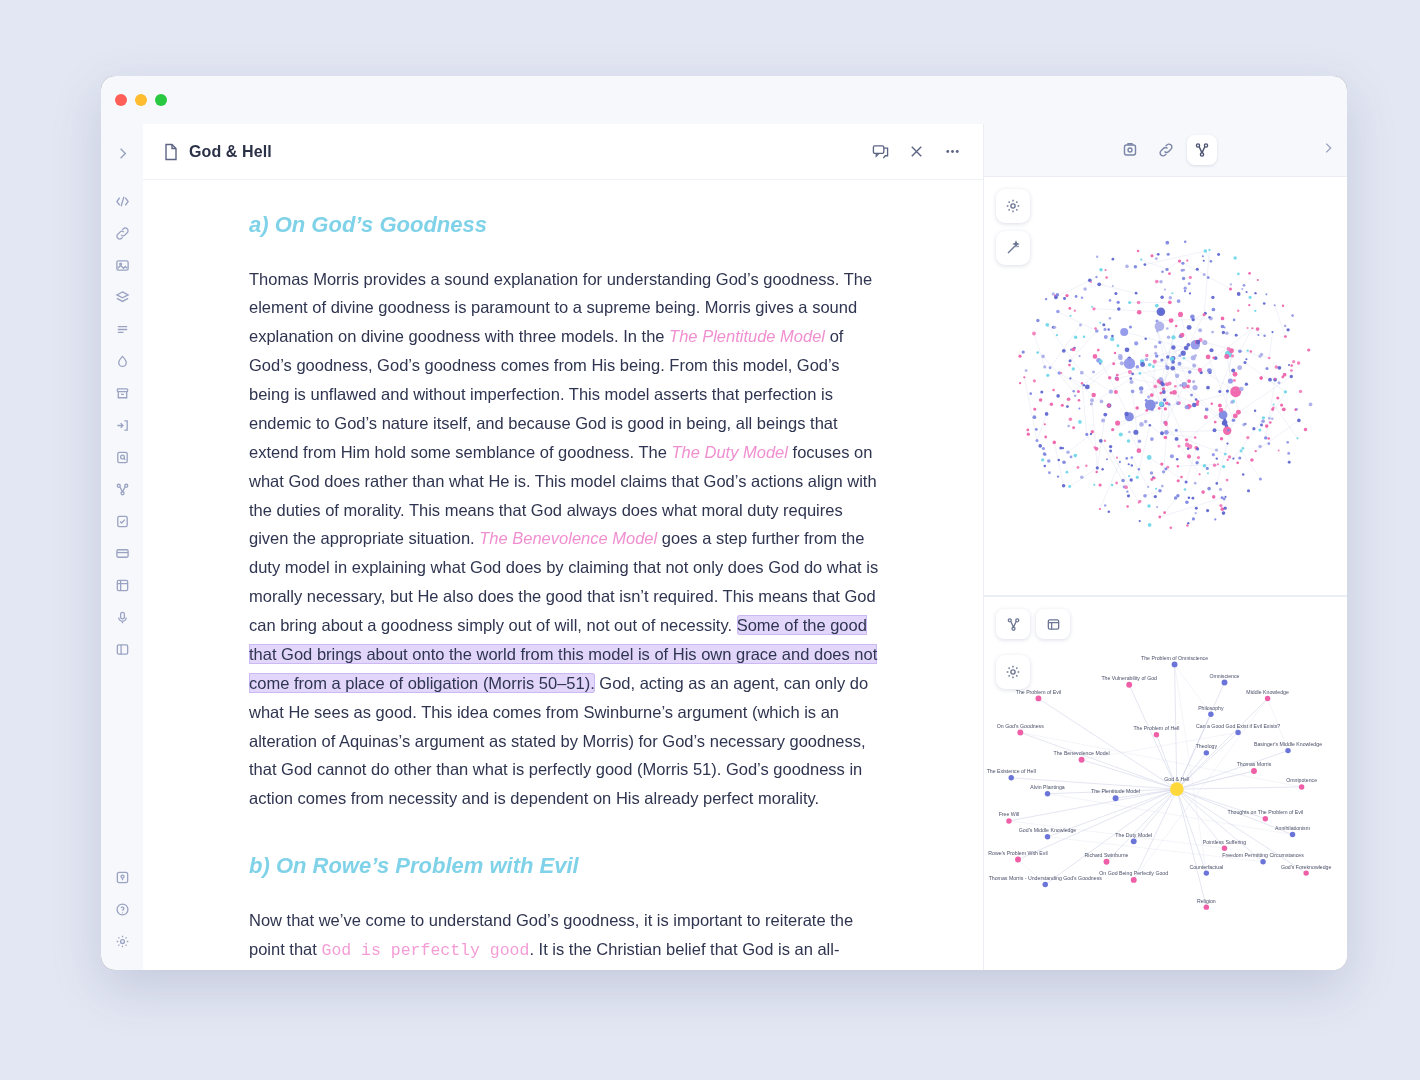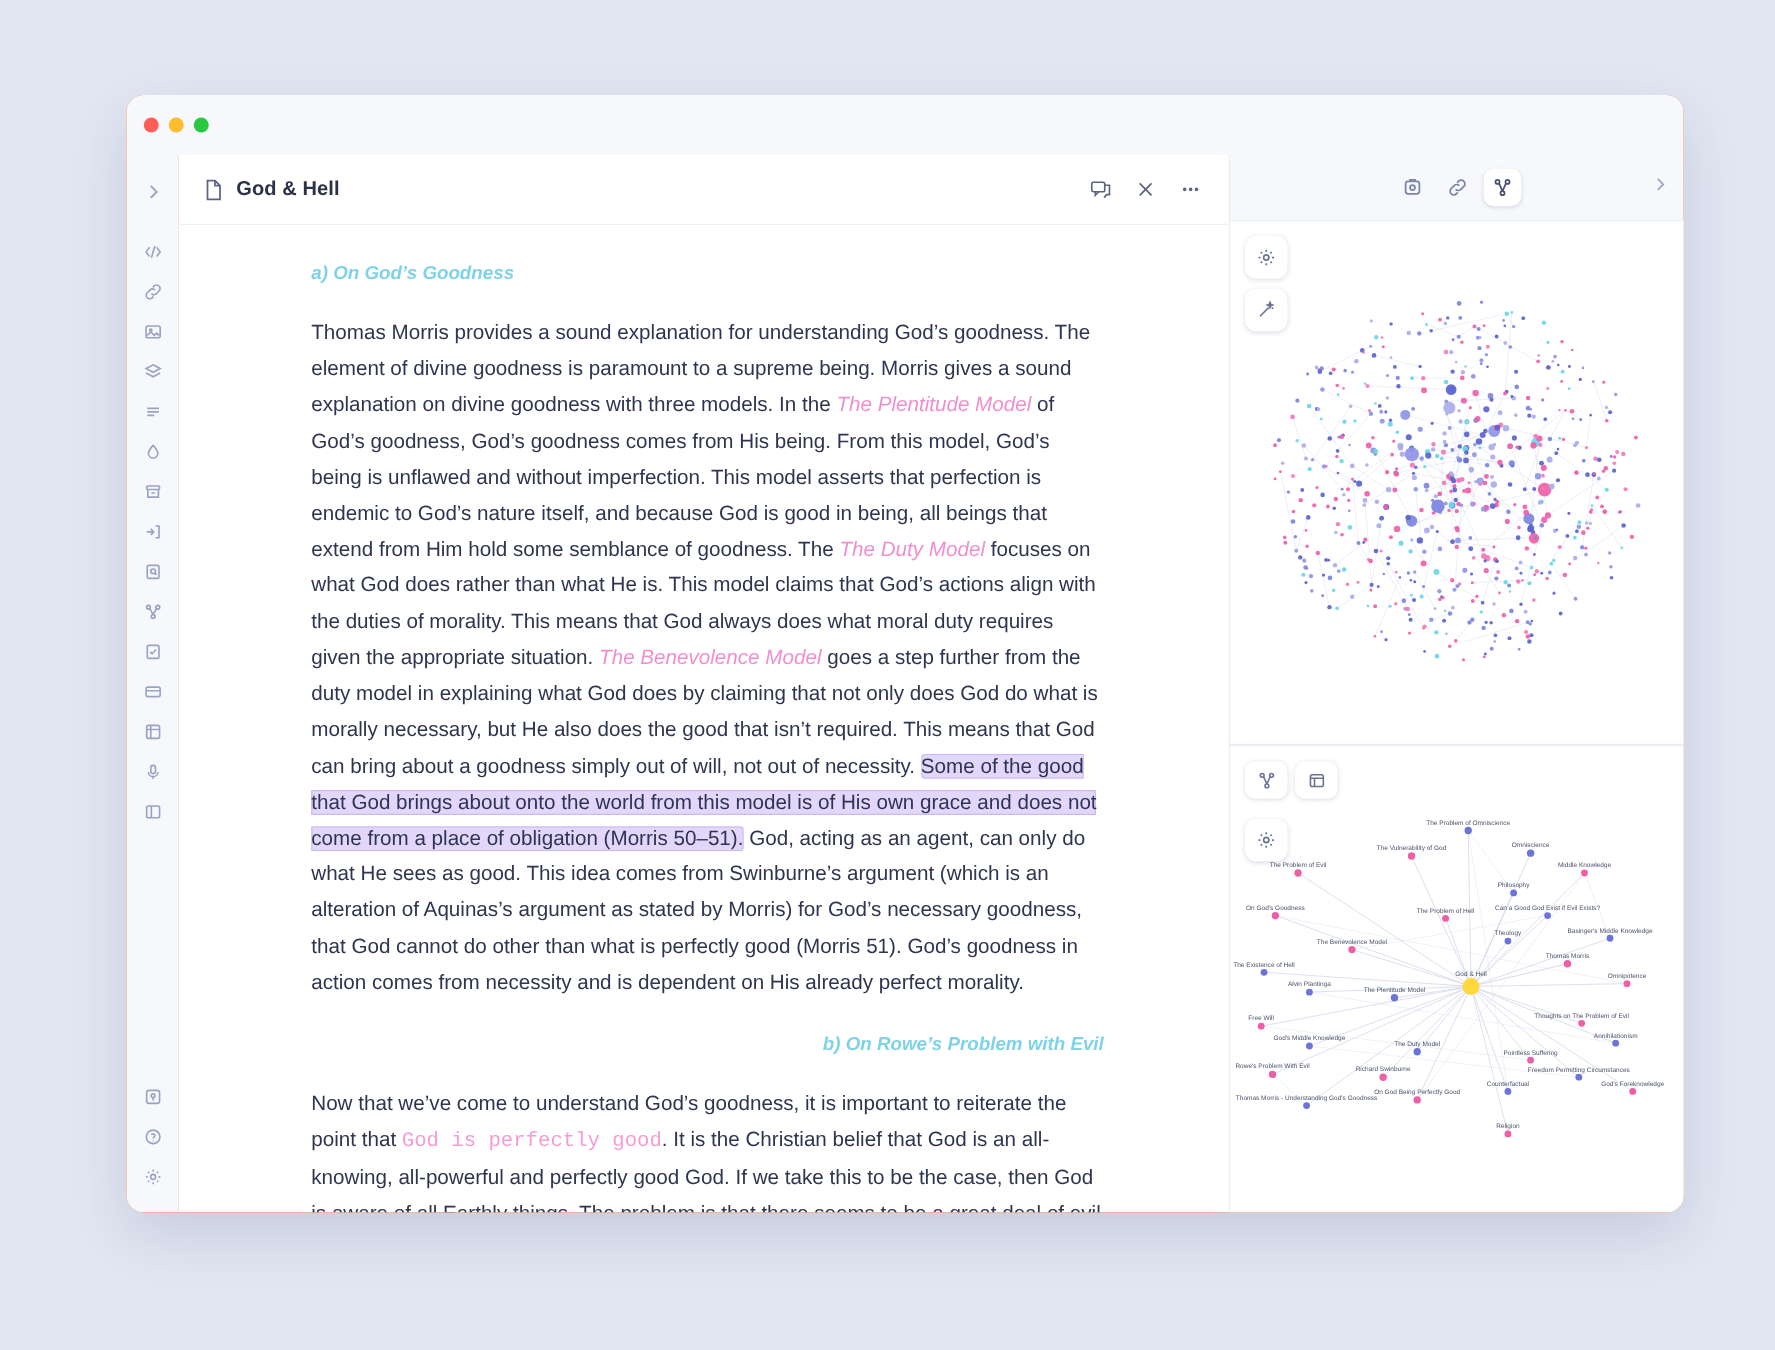--- a/index.html
+++ b/index.html
@@ -7,21 +7,21 @@
     margin: 0; padding: 0;
     width: 1420px; height: 1080px;
     background: #e3e7f3;
     font-family: "Liberation Sans", sans-serif;
     overflow: hidden;
   }
   .app-window {
     position: absolute;
     left: 101px; top: 76px;
     width: 1246px; height: 894px;
-    background: #f97316;
+    background: #737373;
     border-radius: 14px;
     overflow: hidden;
     box-shadow: 0 18px 50px rgba(60,70,120,0.18);
     display: flex;
     flex-direction: column;
   }
   
   .titlebar {
     height: 48px;
     background: #f7f8fc;
@@ -103,24 +103,24 @@
   .doc-content {
     max-width: 640px;
     color: #2f3550;
     font-size: 16.5px;
     line-height: 1.75;
   }
   .h-sub {
     color: #7fd2e8;
     font-style: italic;
     font-weight: 700;
-    font-size: 15px;
+    font-size: 22px;
     margin: 0 0 20px 0;
   }
-  .h-sub.second { margin-top: 22px; text-align: right; }
+  .h-sub.second { margin-top: 34px; }
   p.para { margin: 0 0 0 0; }
   .concept {
     color: #f08fd0;
     font-style: italic;
   }
   .concept-plain { color: #f49cd6; font-family: Liberation Mono, monospace; }
   .hl {
     background: #e2d7fb;
     border-radius: 3px;
     padding: 1px 0;

